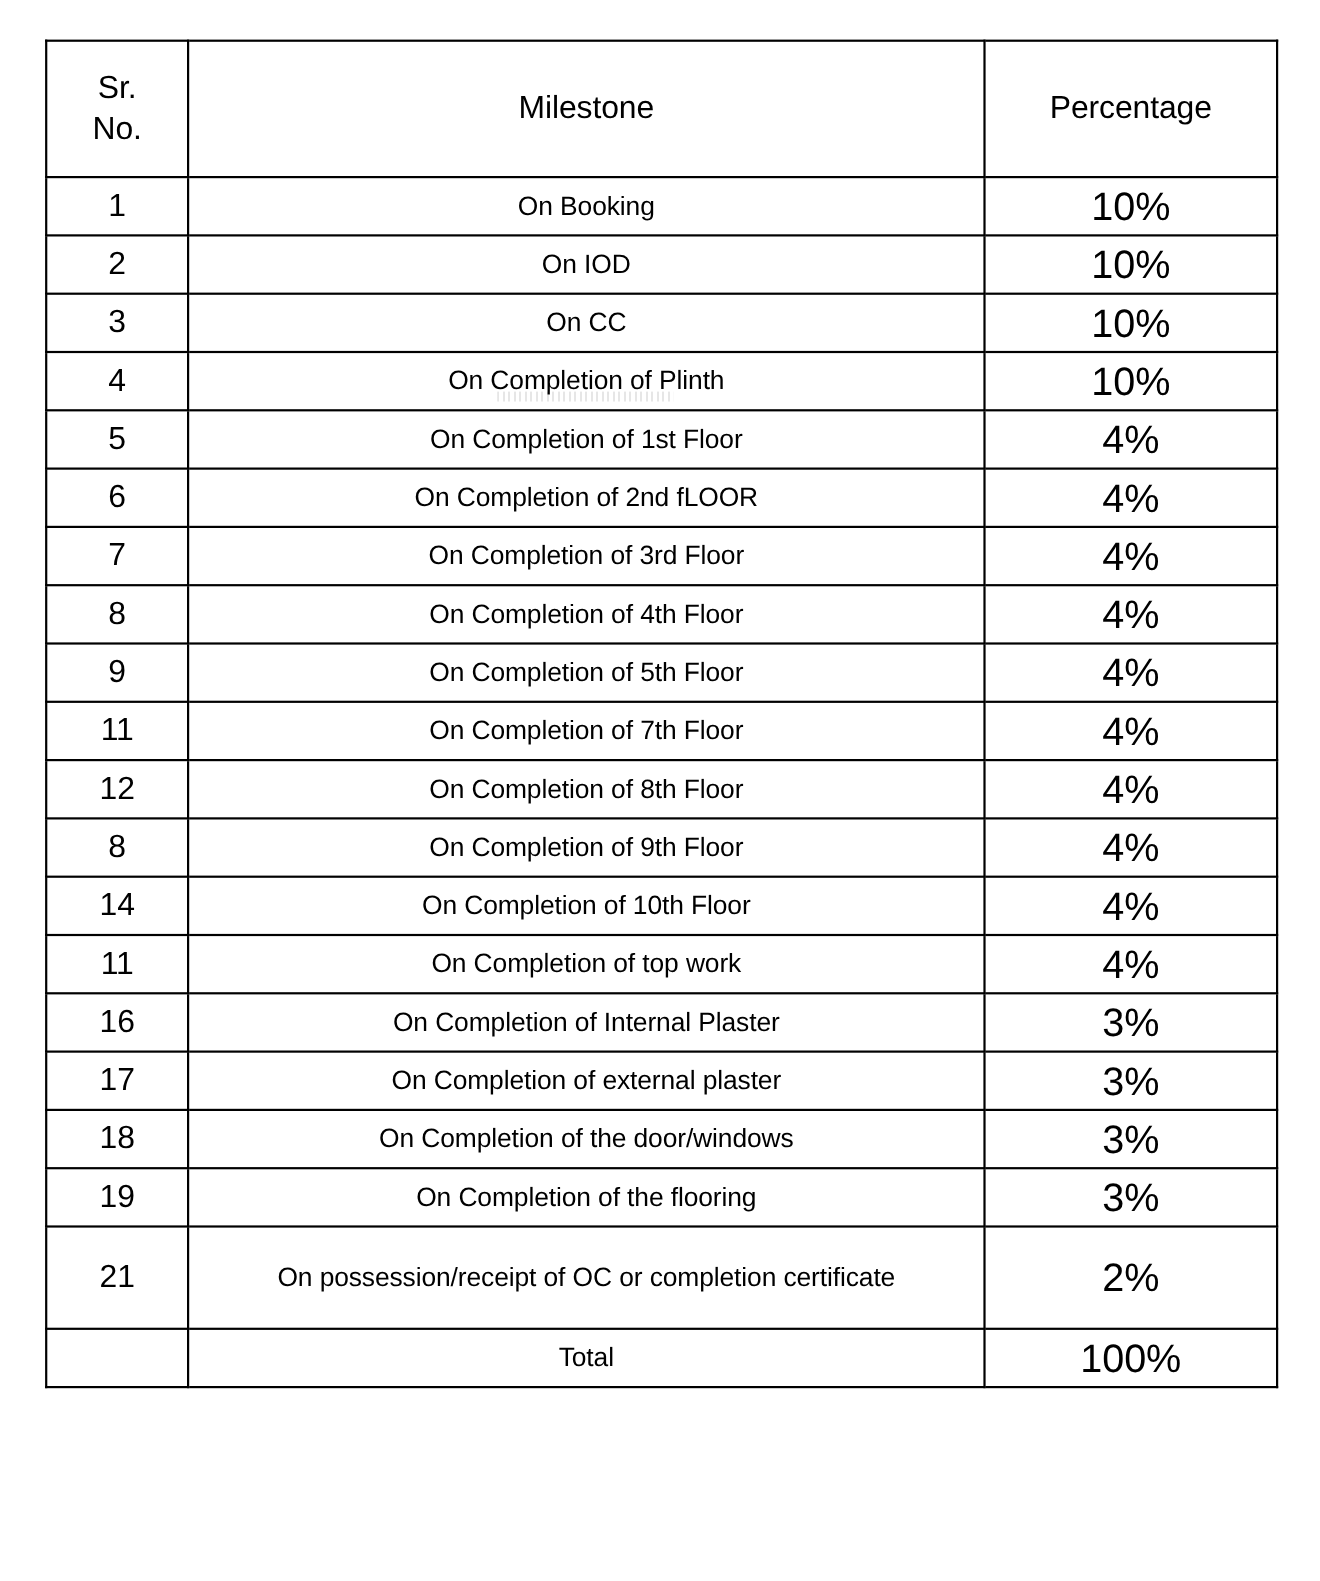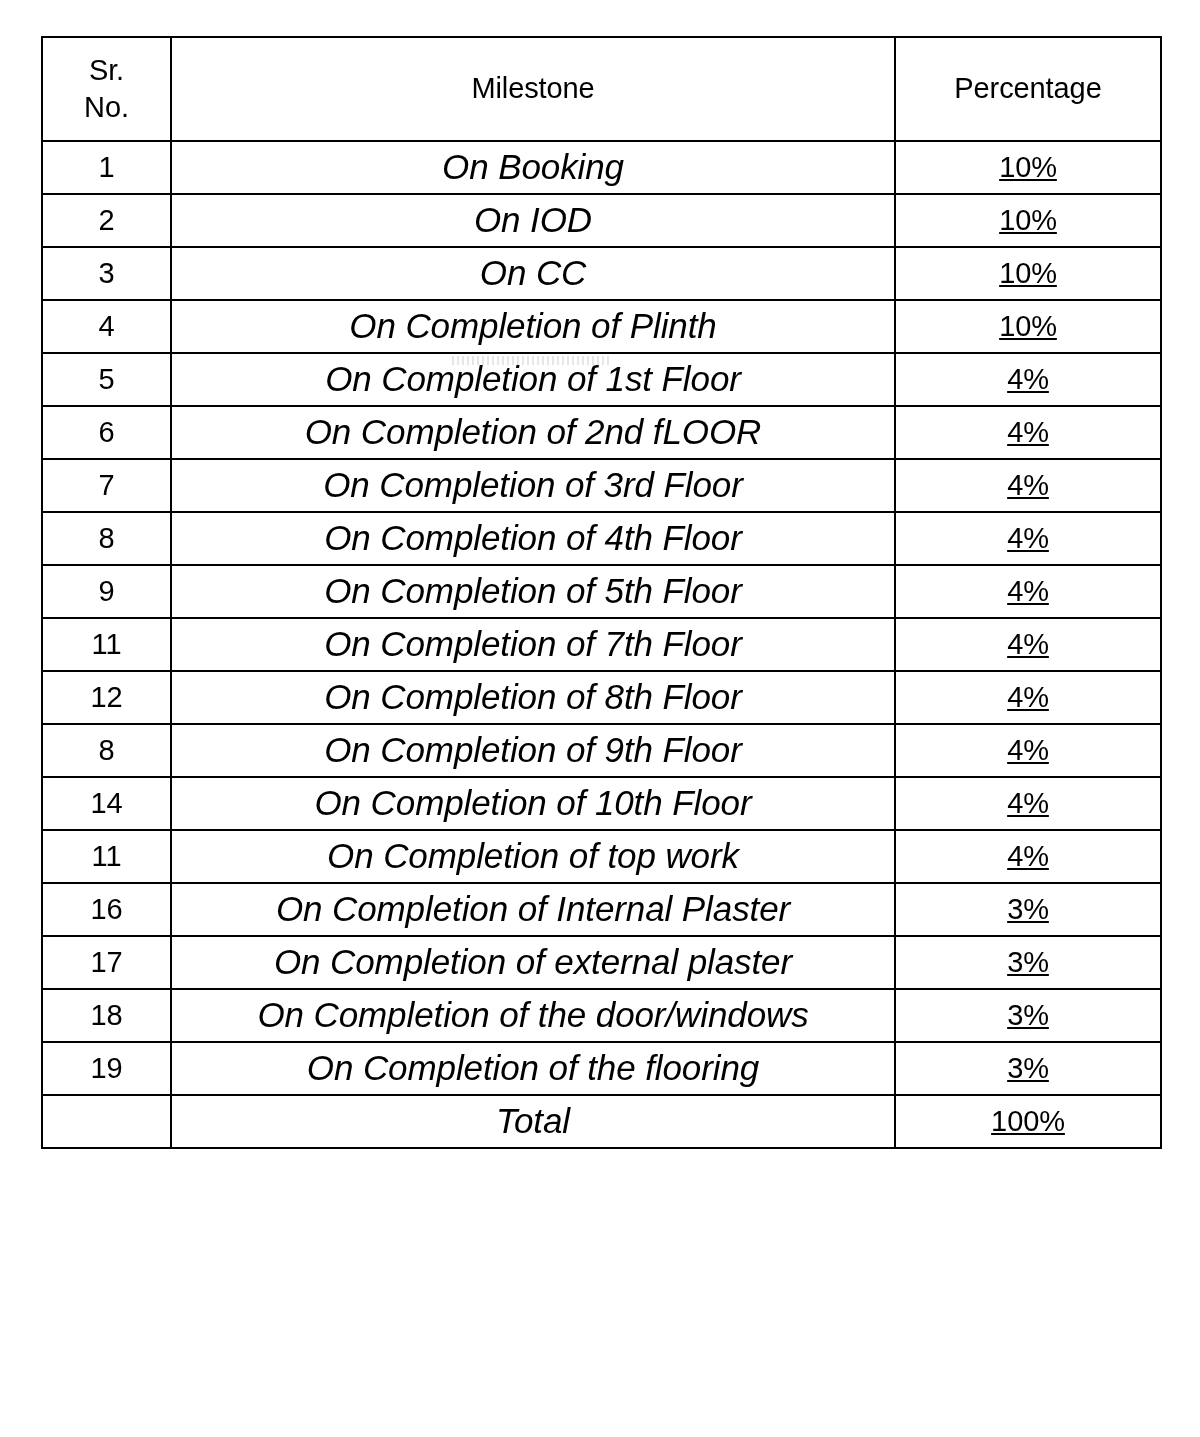--- a/index.html
+++ b/index.html
@@ -56,41 +56,39 @@
 
   thead th {
     font-weight: bold;
     font-size: 29px;
     height: 98px;
     letter-spacing: 0px;
   }
 
   thead th.sr-head {
     line-height: 1.28;
-    padding: 2px 4px;
+    padding: 12px 4px;
   }
 
   tbody td {
     height: 51px;
   }
 
   tbody tr.row-tall td {
     height: 91px;
   }
 
   tbody td.cell-sr {
     font-size: 29px;
   }
   tbody td.cell-ms {
-    font-size: 35px;
-    font-style: italic;
+    font-size: 24px;
   }
   tbody td.cell-pct {
-    font-size: 29px;
-    text-decoration: underline;
+    font-size: 36px;
   }
 
   .sr-head-line { display: block; }
 
   .watermark {
     position: absolute;
     left: 452px;
     top: 356px;
     width: 160px;
     height: 9px;
@@ -206,20 +204,25 @@
           <tr>
             <td class="cell-sr">18</td>
             <td class="cell-ms">On Completion of the door/windows</td>
             <td class="cell-pct">3%</td>
           </tr>
           <tr>
             <td class="cell-sr">19</td>
             <td class="cell-ms">On Completion of the flooring</td>
             <td class="cell-pct">3%</td>
           </tr>
+          <tr class="row-tall">
+            <td class="cell-sr">21</td>
+            <td class="cell-ms">On possession/receipt of OC or completion certificate</td>
+            <td class="cell-pct">2%</td>
+          </tr>
           <tr>
             <td class="cell-sr"></td>
             <td class="cell-ms">Total</td>
             <td class="cell-pct">100%</td>
           </tr>
         </tbody>
     </table>
   </div>
 
   <div class="watermark"></div>

